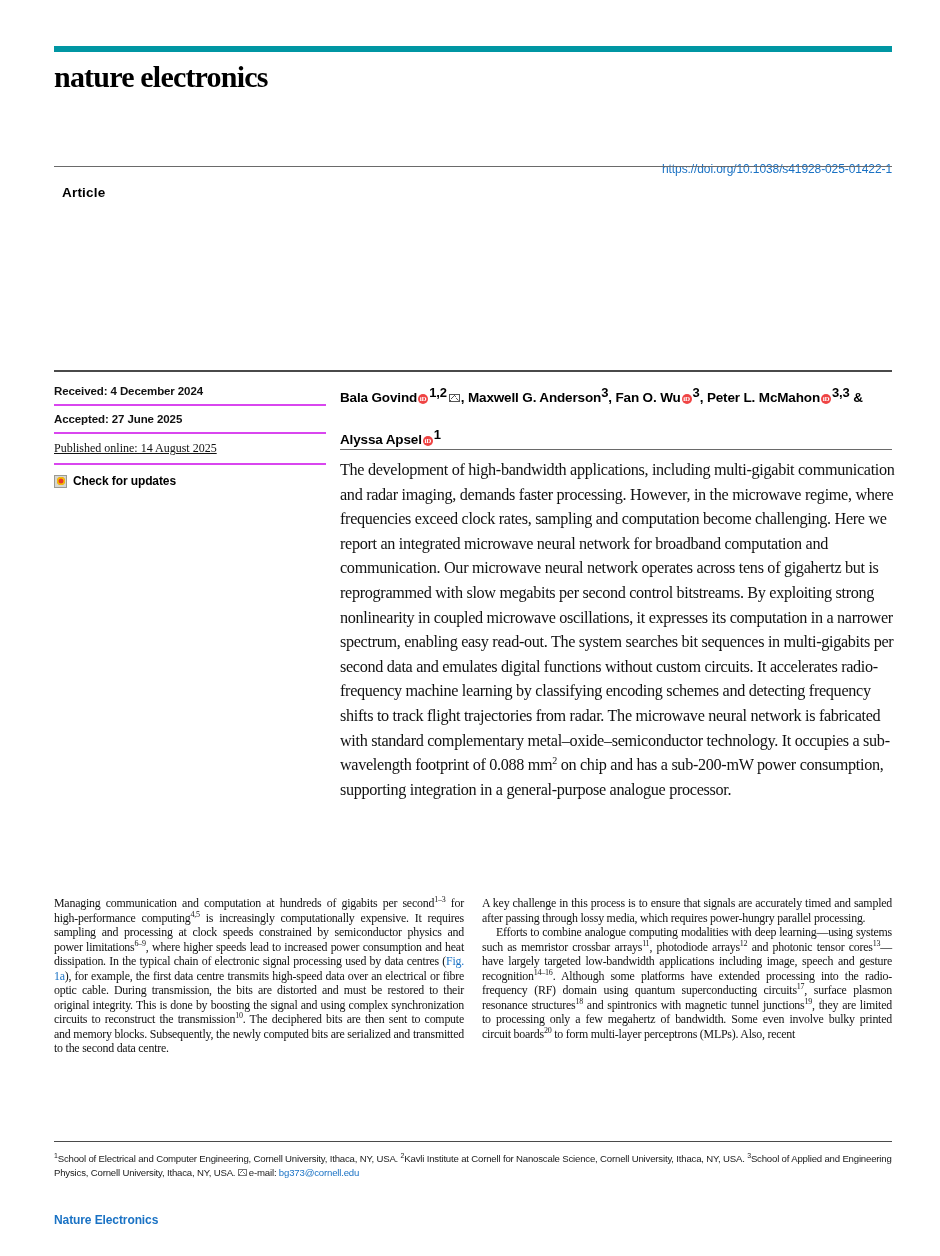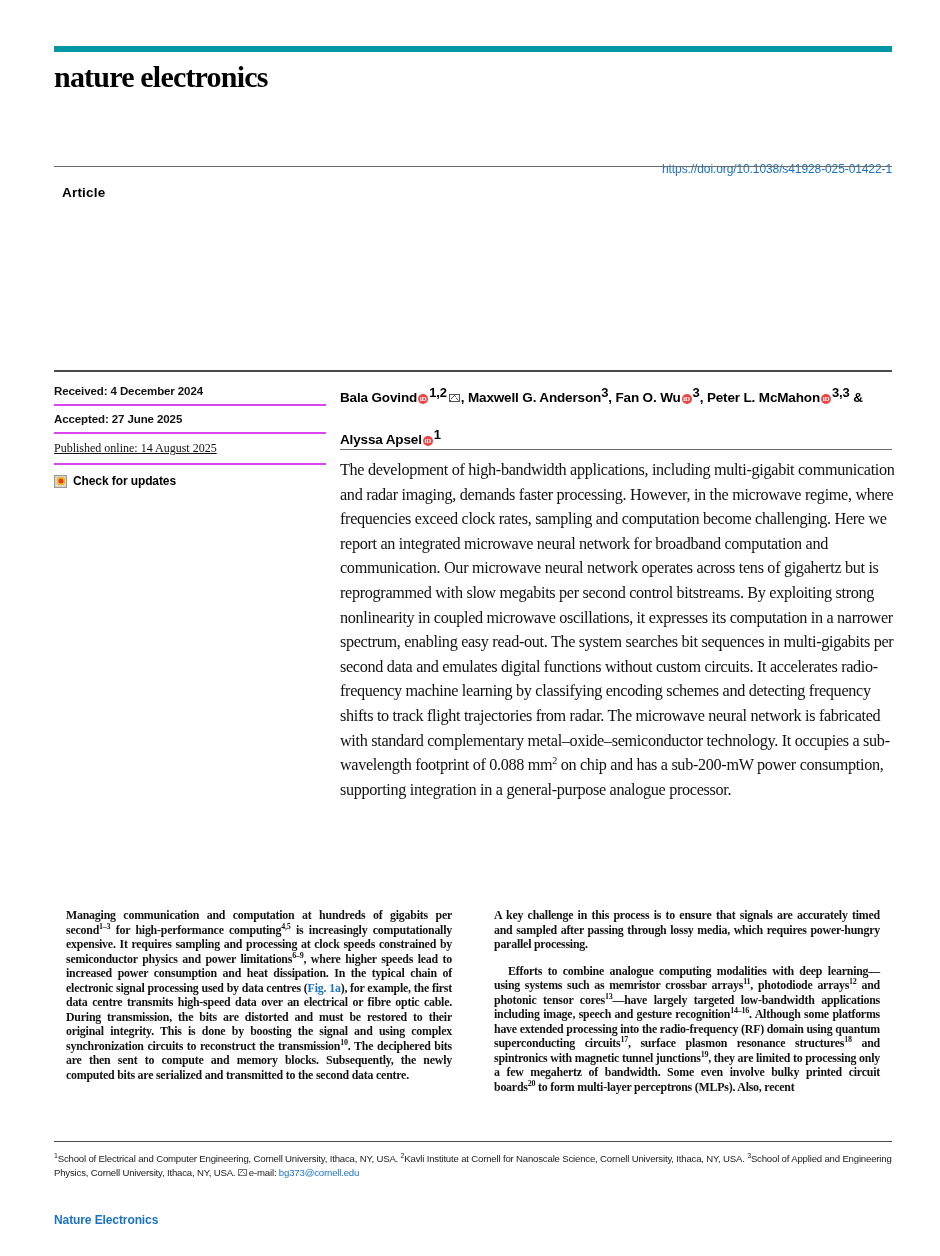--- a/index.html
+++ b/index.html
@@ -231,21 +231,21 @@
     font-family: "Liberation Serif", serif;
     font-size: 11.9px;
     line-height: 14.55px;
     text-align: justify;
     letter-spacing: -0.22px;
     color: #111;
     hyphens: none;
   }
   .body-col.left  { left: 54px; }
   .body-col.right { left: 482px; }
-  .body-col p { margin: 12px; font-weight: bold; }
+  .body-col p { margin: 0; }
   .body-col p + p { text-indent: 14px; }
   .body-col sup { font-size: 8px; vertical-align: super; line-height: 0; }
   .link-blue { color: #1a72c4; text-decoration: none; }
 
   
   .rule-footer {
     position: absolute;
     left: 54px;
     top: 1141px;
     width: 838px;

